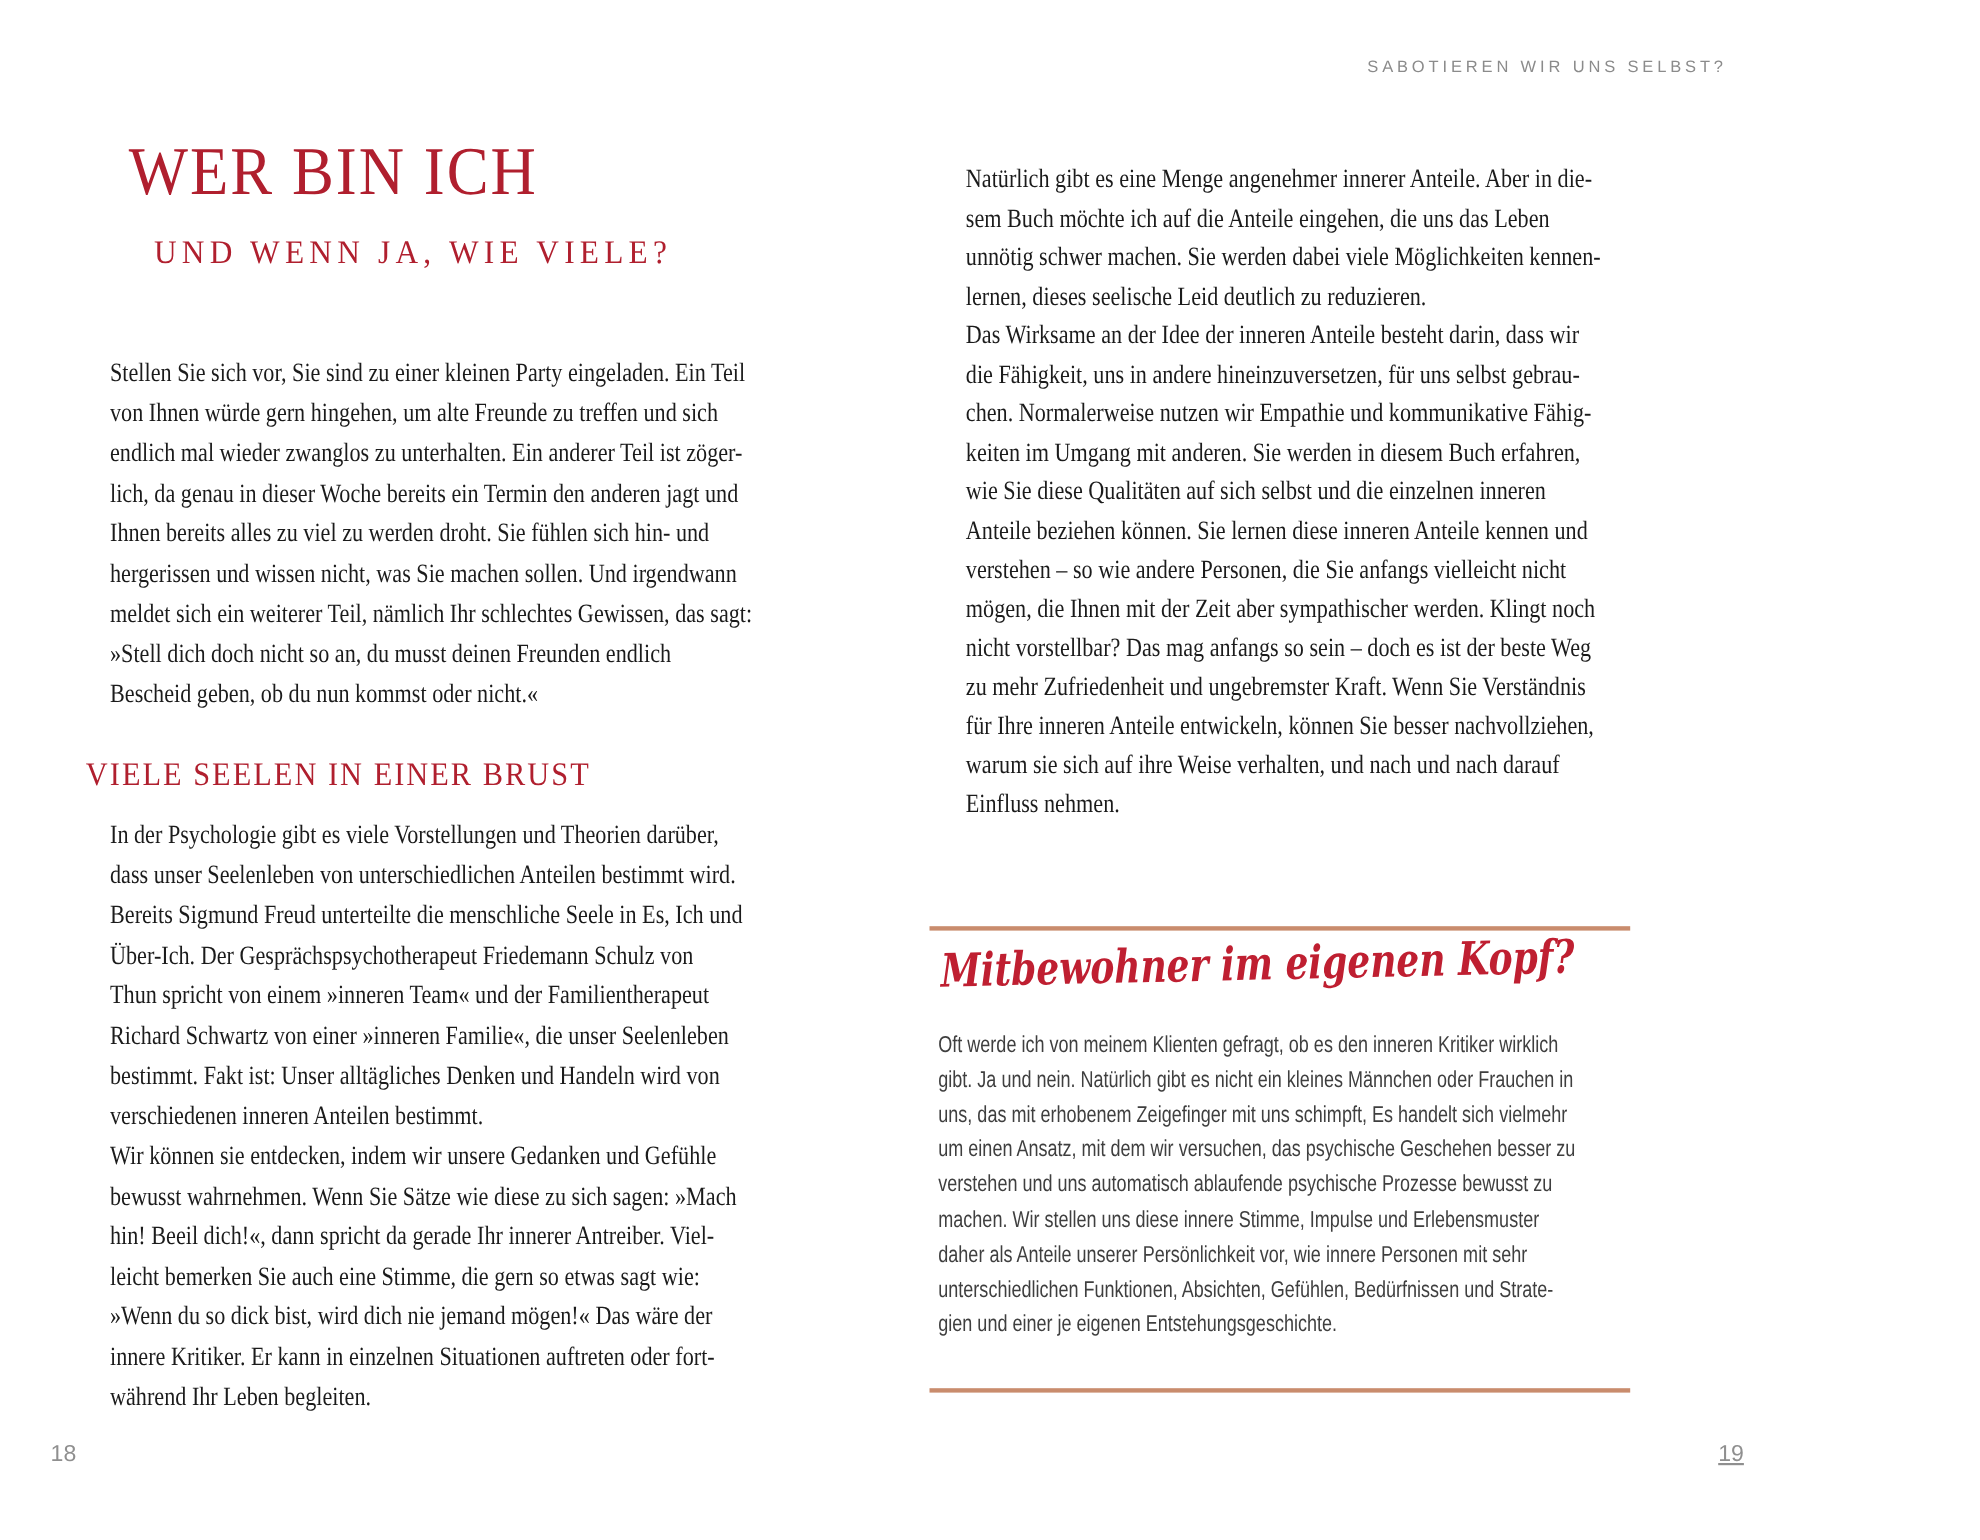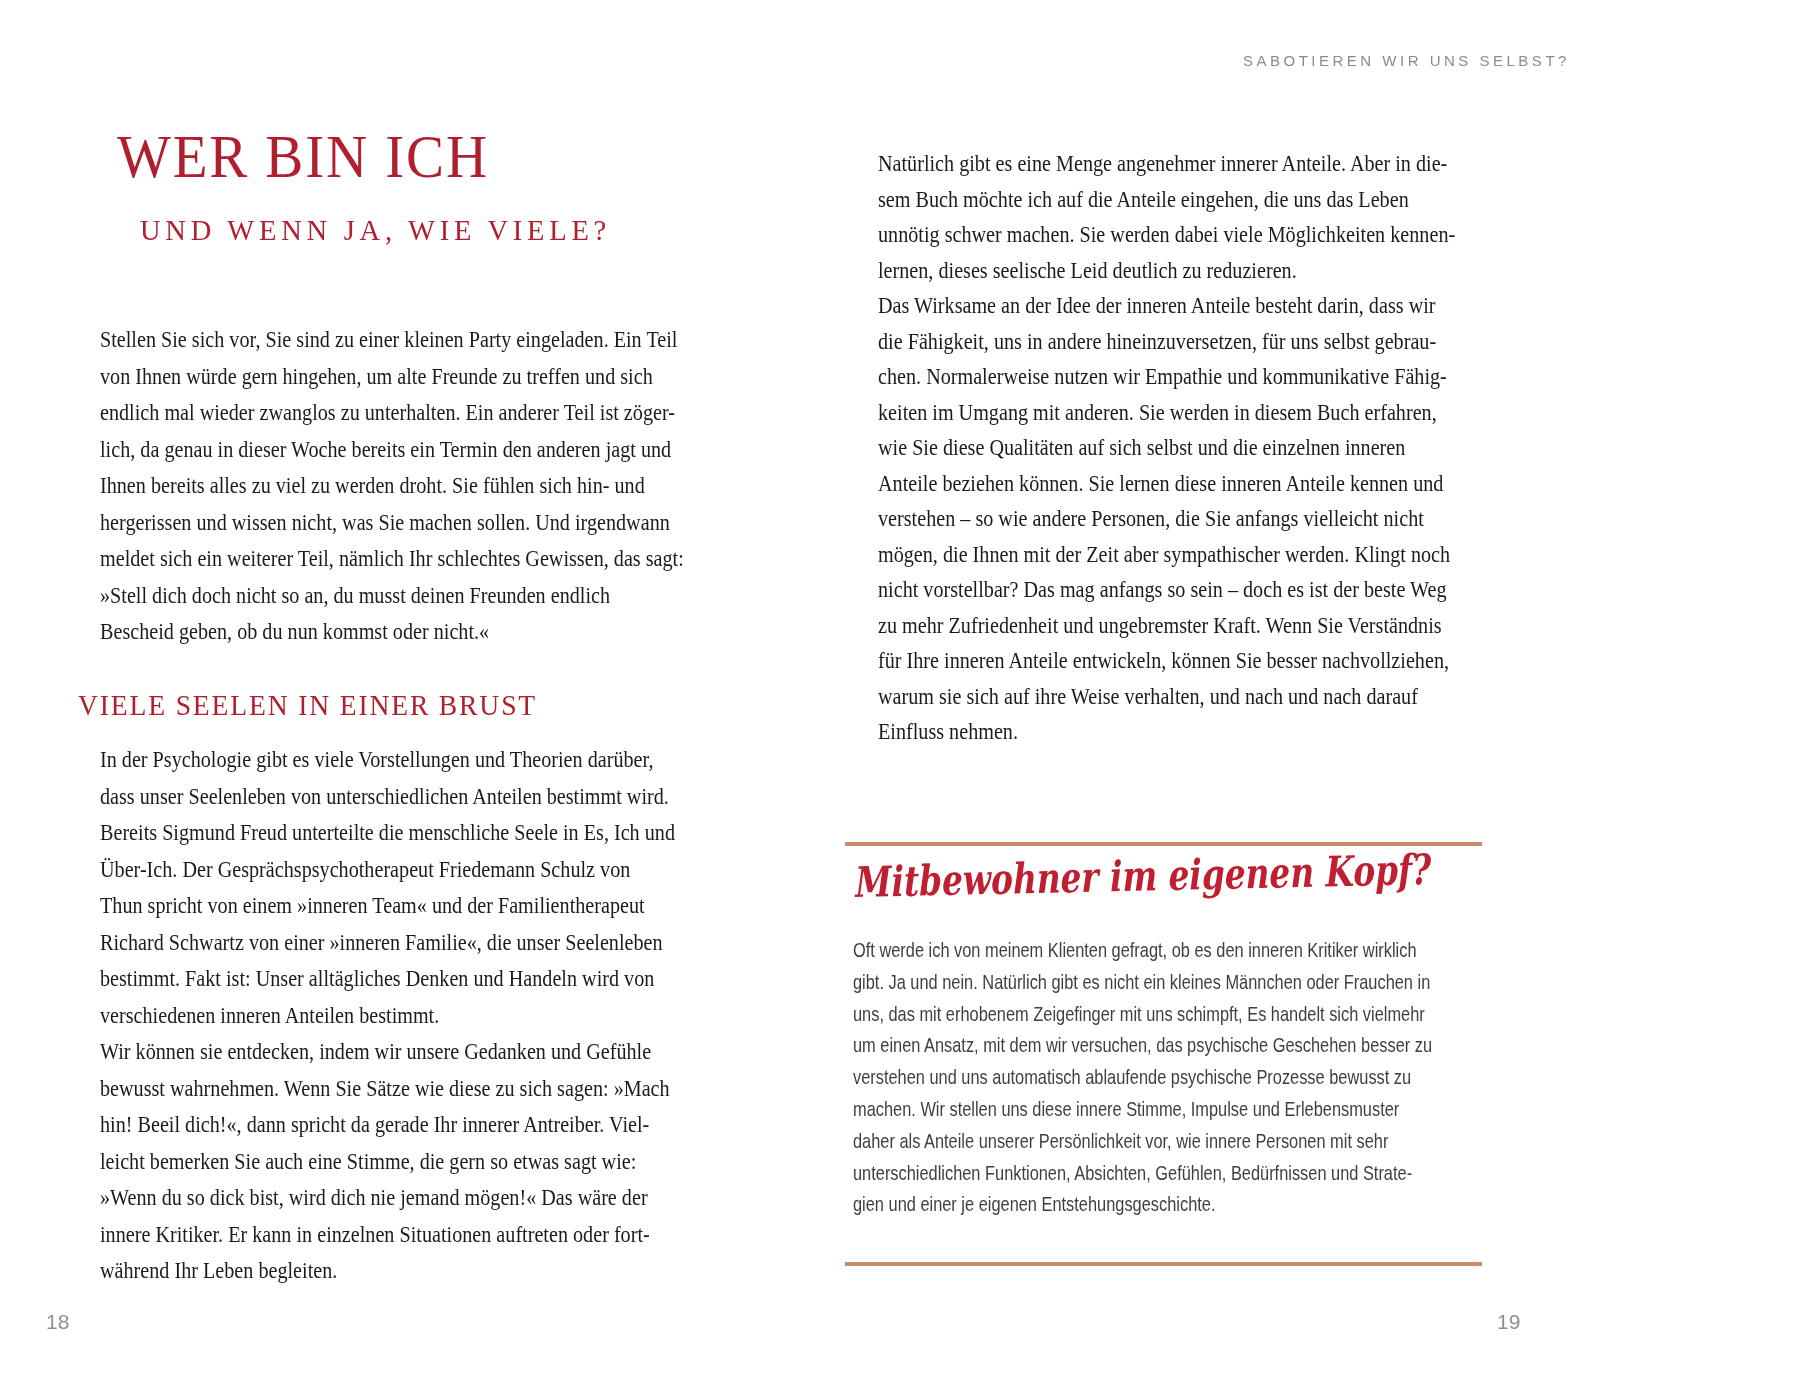--- a/index.html
+++ b/index.html
@@ -98,21 +98,21 @@
     transform-origin: 0 0;
   }
 
   .page-number {
     top: 1310px;
     font-family: "Liberation Sans", sans-serif;
     font-size: 21px;
     color: #8f8f8f;
   }
   .page-number-left  { left: 46px; }
-  .page-number-right { left: 1497px; }
+  .page-number-right { left: 1562px; text-decoration: underline; }
 </style>
 </head>
 <body>
 
 <div class="page">
 
   <div class="abs running-head">SABOTIEREN WIR UNS SELBST?</div>
 
   <section>
     <h1 class="abs title">WER BIN ICH</h1>

